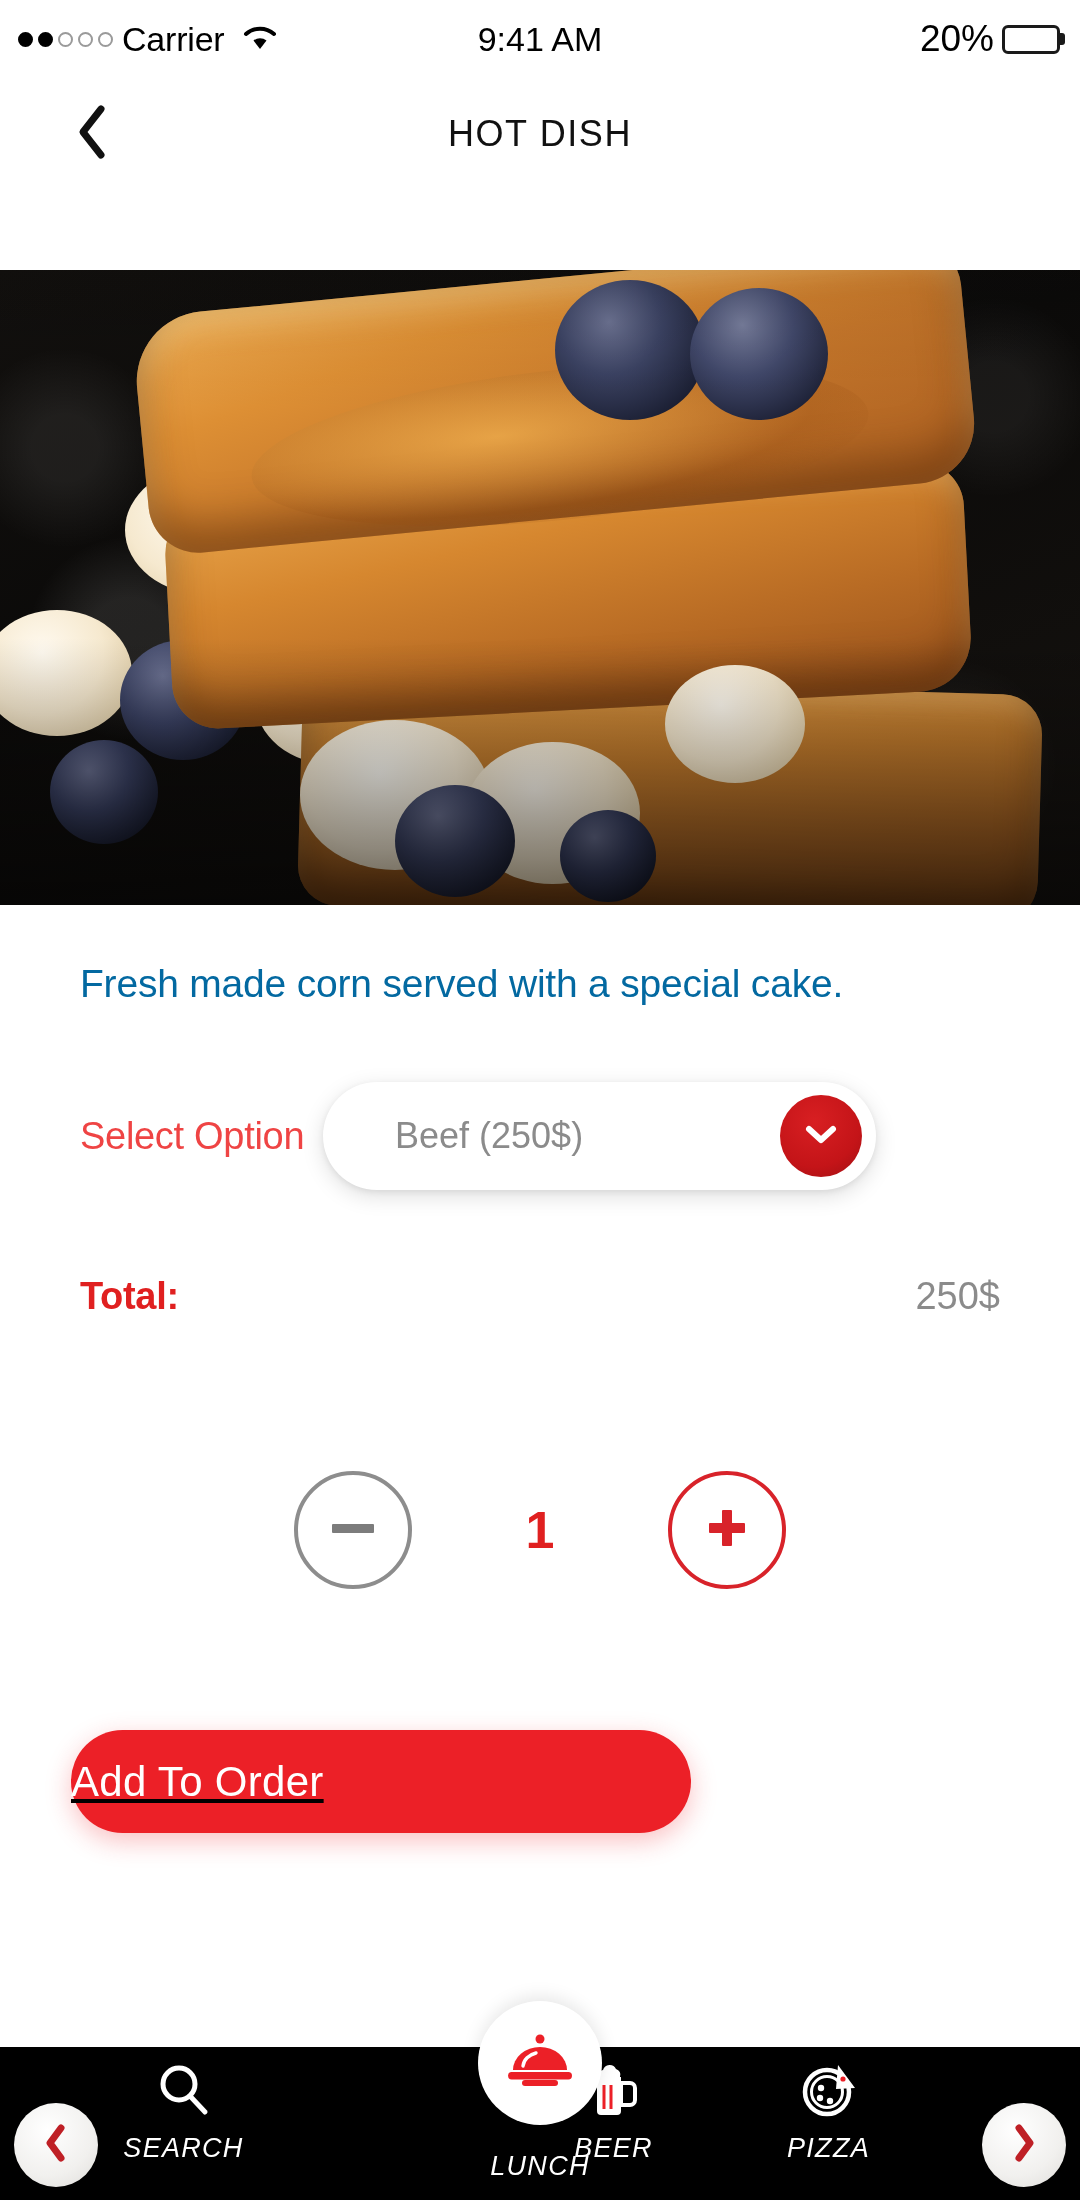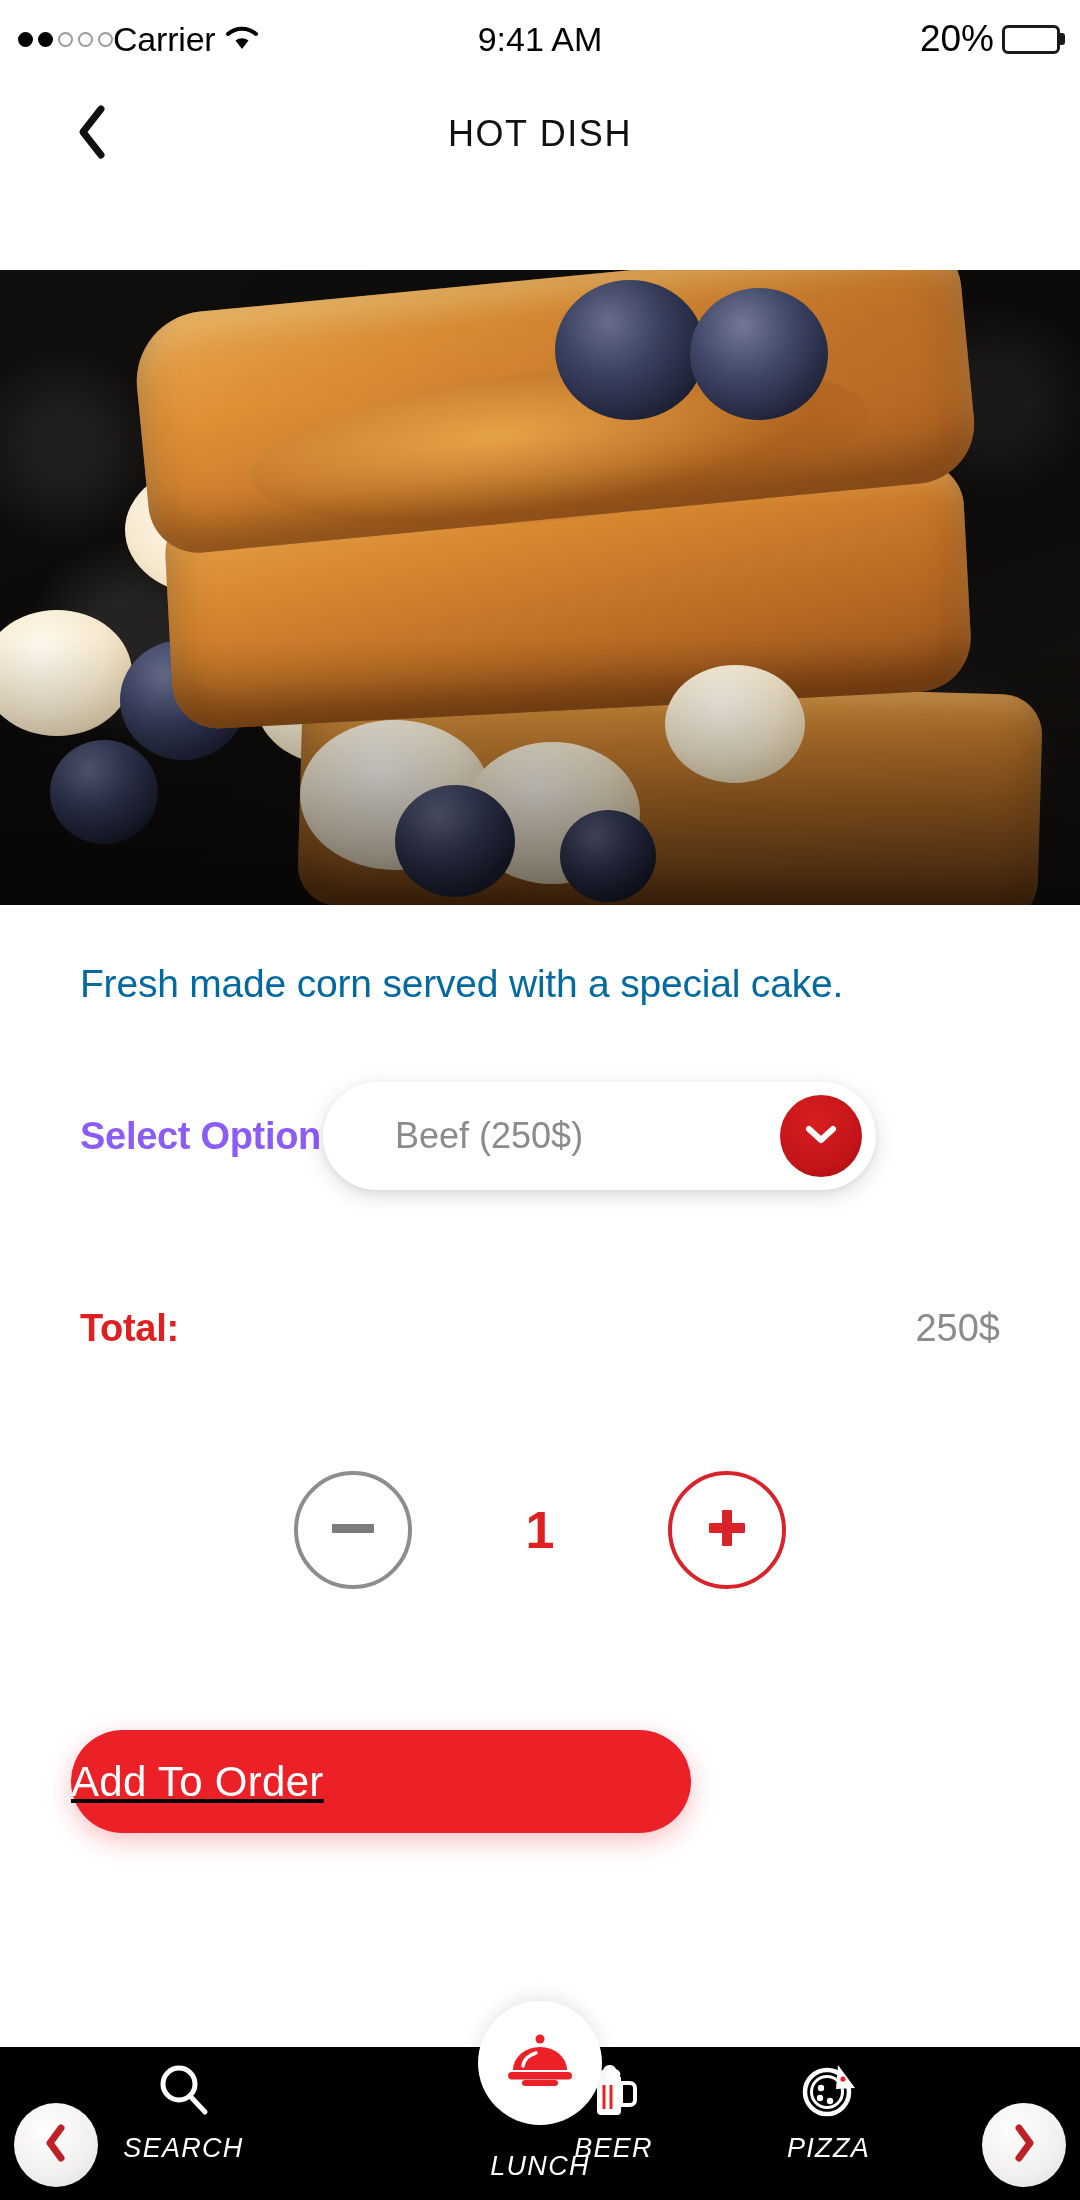--- a/index.html
+++ b/index.html
@@ -9,21 +9,21 @@
     font-family:"Liberation Sans", sans-serif;
     overflow:hidden;
   }
   .phone { position:relative; width:1080px; height:2200px; background:#fff; }
 
   
   .statusbar {
     position:absolute; top:0; left:0; width:1080px; height:78px;
     display:flex; align-items:center; color:#000;
   }
-  .sb-left { position:absolute; left:18px; display:flex; align-items:center; }
+  .sb-left { position:absolute; left:18px; display:flex; align-items:center; gap:9px; }
   .dots { display:flex; align-items:center; gap:5px; }
   .dot { width:15px; height:15px; border-radius:50%; border:2.5px solid #000; }
   .dot.filled { background:#000; }
   .dot.empty { background:transparent; border-color:#9a9a9a; }
   .carrier { font-size:34px; font-weight:400; letter-spacing:-0.2px; }
   .wifi { margin-left:7px; }
   .sb-center {
     position:absolute; left:0; width:1080px; text-align:center;
     font-size:34px; font-weight:400;
   }
@@ -137,38 +137,38 @@
   
   .desc {
     position:absolute; left:80px; top:962px; width:920px;
     font-size:39px; color:#0369a1; font-weight:400; letter-spacing:-0.2px;
   }
 
   .option-row {
     position:absolute; left:80px; top:1088px; width:920px; height:96px;
     display:flex; align-items:center;
   }
-  .option-label { font-size:38px; font-weight:700; color:#8b5cf6; letter-spacing:-0.3px; }
+  .option-label { font-size:38px; font-weight:400; color:#ef4444; letter-spacing:-0.3px; }
   .select {
     position:absolute; left:243px; top:-6px; width:553px; height:108px;
     background:#fff; border-radius:54px;
     box-shadow:0 6px 22px rgba(0,0,0,.13), 0 2px 6px rgba(0,0,0,.07);
     display:flex; align-items:center; cursor:pointer;
   }
   .select-value { margin-left:72px; font-size:36px; color:#8b8b8b; }
   .select-caret {
     position:absolute; right:14px; top:50%; transform:translateY(-50%);
     width:82px; height:82px; border-radius:50%;
     background:radial-gradient(circle at 42% 32%, #d81f22 0%, #c41418 62%, #9f0f13 100%);
     display:flex; align-items:center; justify-content:center; cursor:pointer;
   }
 
   .total-row {
     position:absolute; left:80px; top:1275px; width:920px;
-    display:flex; align-items:center; justify-content:space-between;margin-top:32px;
+    display:flex; align-items:center; justify-content:space-between;
   }
   .total-label { font-size:38px; font-weight:700; color:#e02020; letter-spacing:-0.3px; }
   .total-value { font-size:38px; color:#8b8b8b; font-weight:400; }
 
   .stepper {
     position:absolute; left:0; top:1440px; width:1080px; height:180px;
     display:flex; align-items:center; justify-content:center; gap:105px;
   }
   .step-btn {
     width:118px; height:118px; border-radius:50%;

